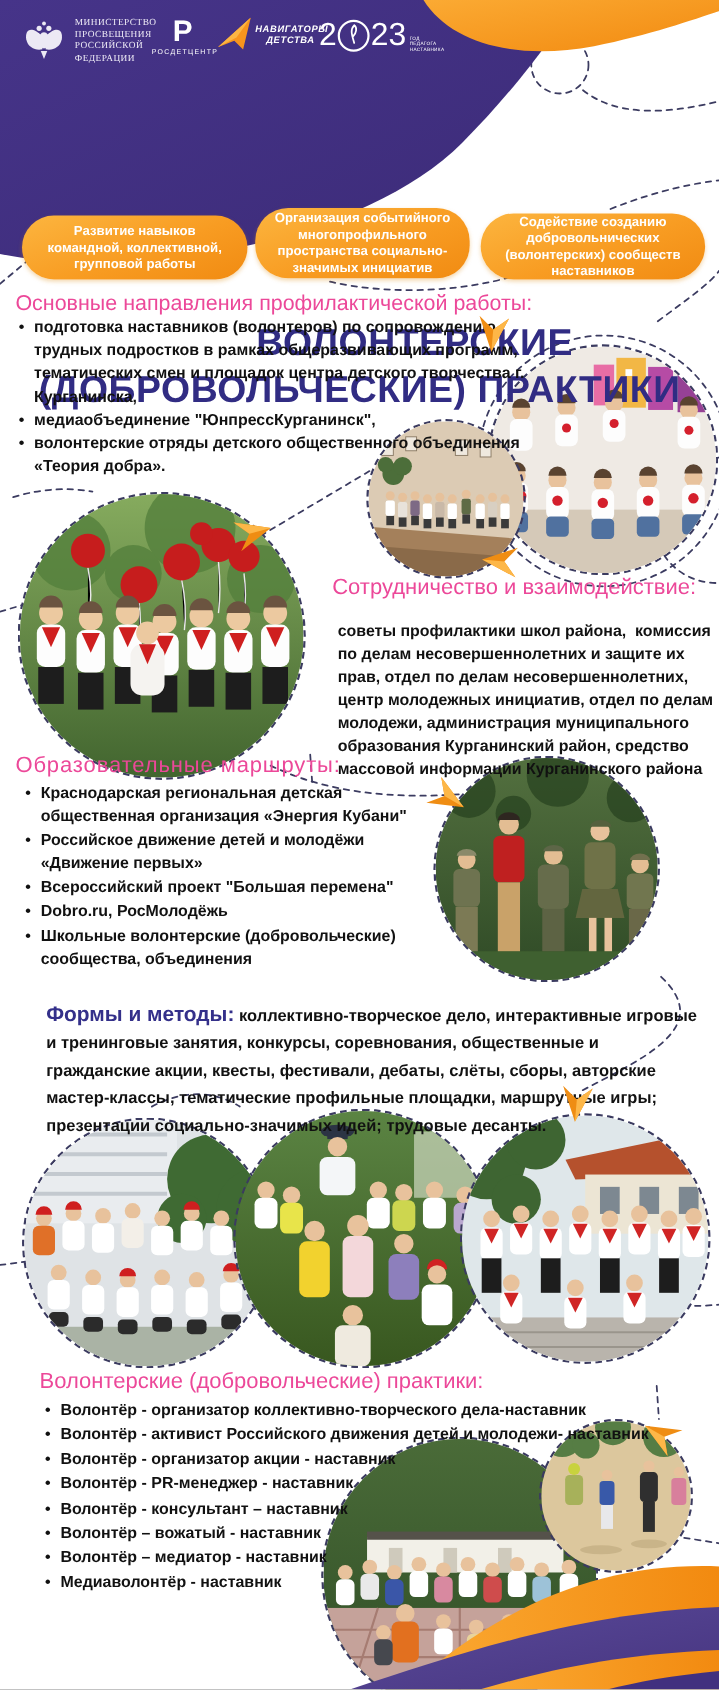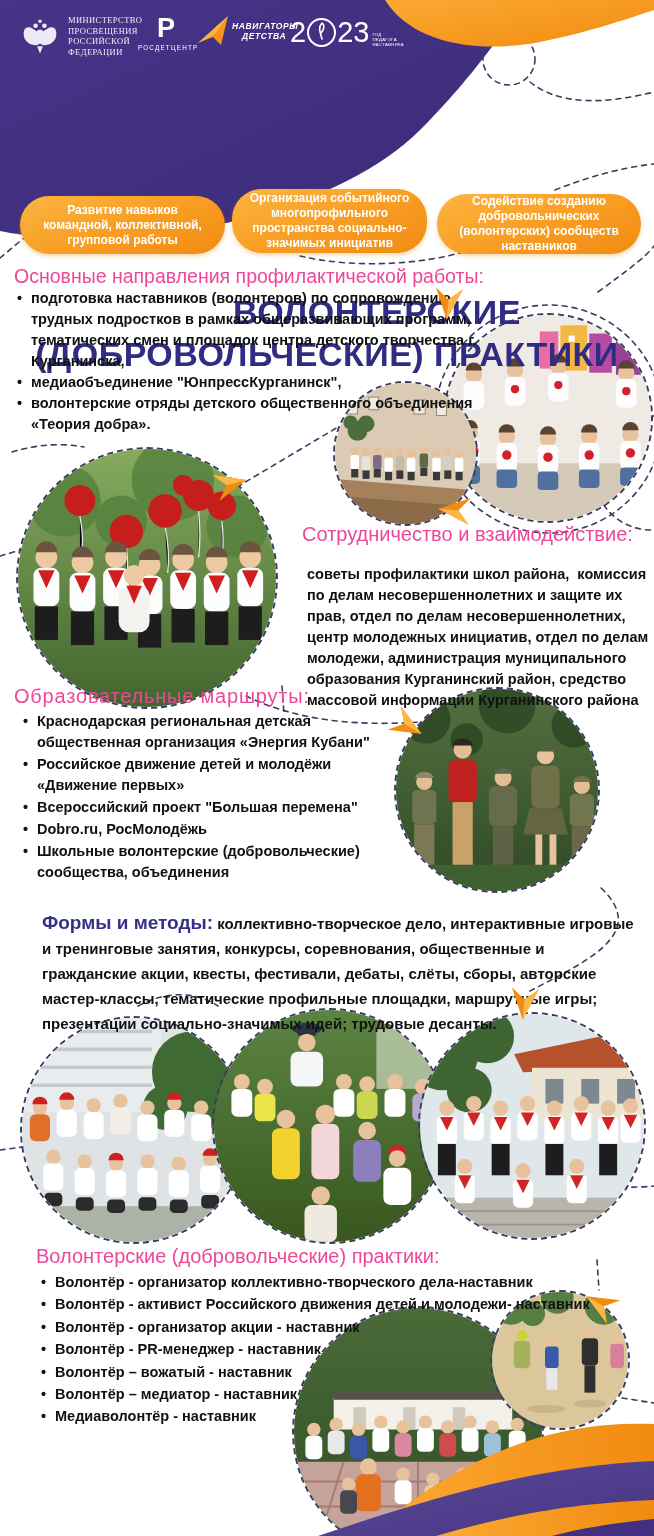--- a/index.html
+++ b/index.html
@@ -195,20 +195,21 @@
   <p class="abs body-t s4p">
     <span class="hh">Формы и методы:</span><span> коллективно-творческое дело, интерактивные игровые и тренинговые занятия, конкурсы, соревнования, общественные и гражданские акции, квесты, фестивали, дебаты, слёты, сборы, авторские мастер-классы, тематические профильные площадки, маршрутные игры; презентации социально-значимых идей; трудовые десанты.</span>
   </p>
 
   <div class="h s5h">Волонтерские (добровольческие) практики:</div>
   <ul class="abs body-t blt s5ul">
     <li><span>Волонтёр - организатор коллективно-творческого дела-наставник</span></li>
     <li><span>Волонтёр - активист Российского движения детей и молодежи- наставник</span></li>
     <li><span>Волонтёр - организатор акции - наставник</span></li>
     <li><span>Волонтёр - PR-менеджер - наставник</span></li>
+    <li><span>Волонтёр - консультант –  наставник</span></li>
     <li><span>Волонтёр –  вожатый - наставник</span></li>
     <li><span>Волонтёр –  медиатор - наставник</span></li>
     <li><span>Медиаволонтёр - наставник</span></li>
   </ul>
 
   <div class="ph ph-a">
     <svg viewBox="0 0 100 100" preserveAspectRatio="xMidYMid slice">
       <rect width="100" height="100" fill="#efeae4"></rect>
       <rect y="72" width="100" height="28" fill="#d5c9b8"></rect>
       <g opacity=".9">

